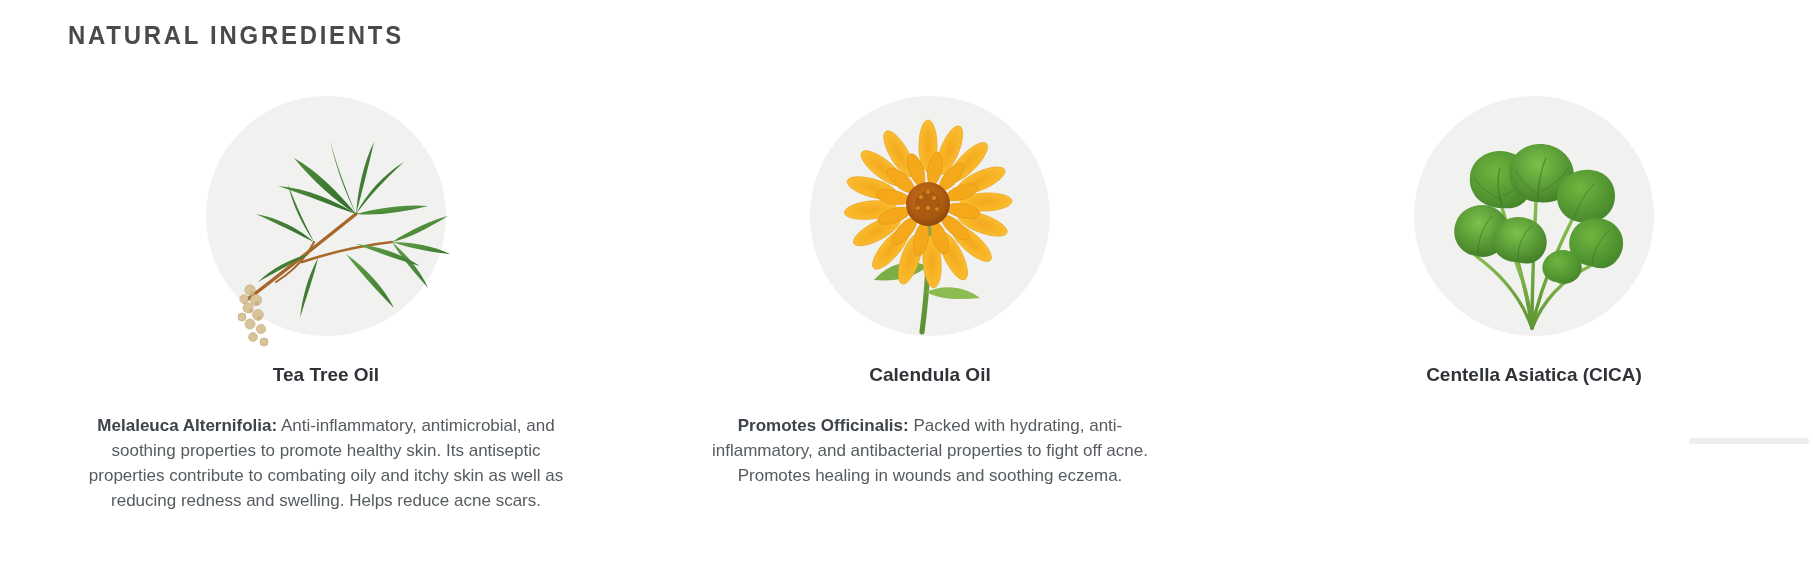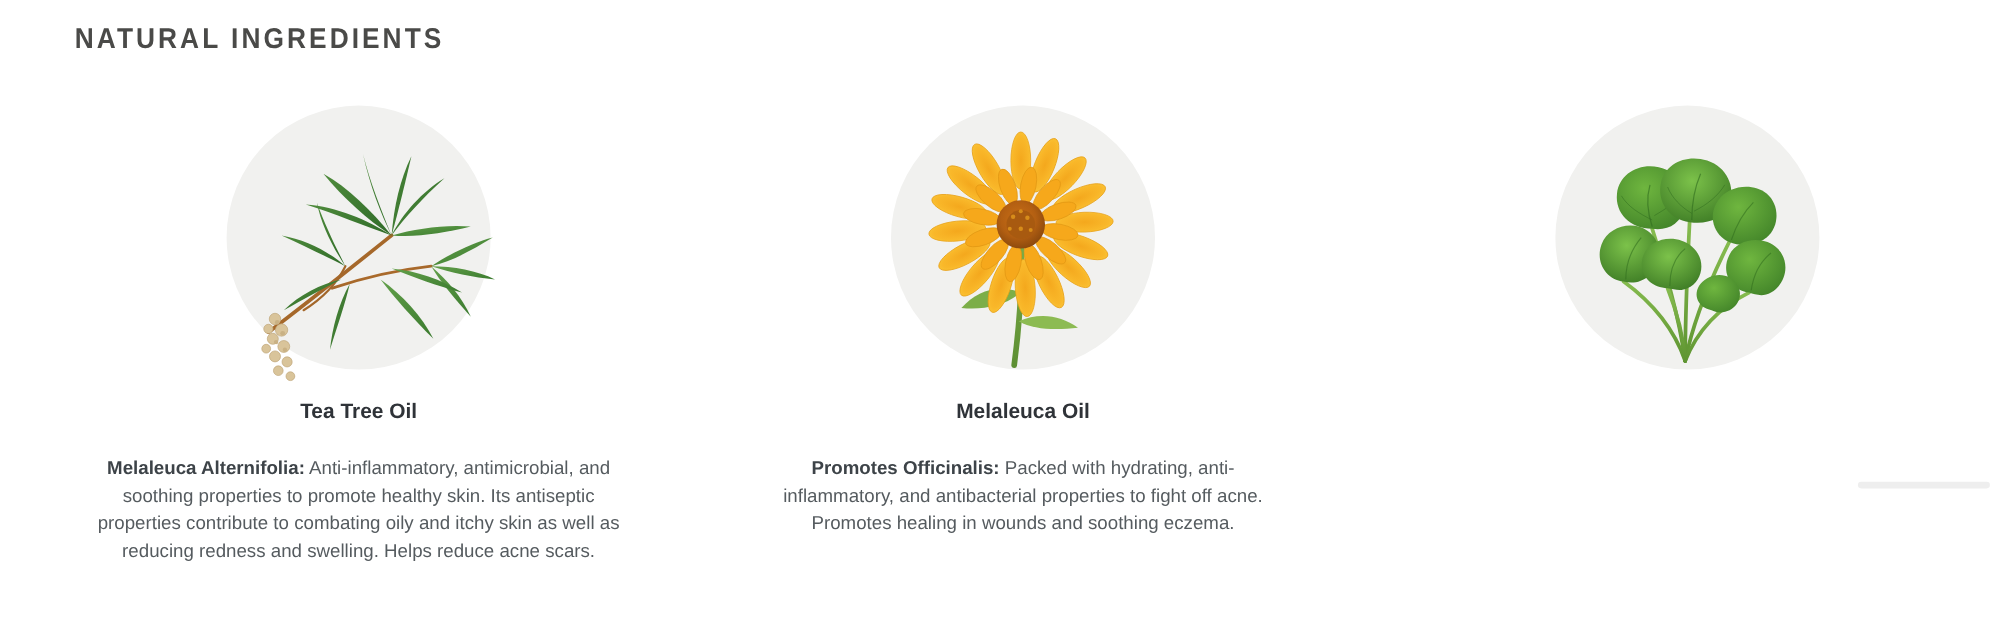--- a/index.html
+++ b/index.html
@@ -265,21 +265,21 @@
           <g fill="#e0951c" opacity="0.85">
             <circle cx="111" cy="101" r="2"></circle>
             <circle cx="124" cy="102" r="2"></circle>
             <circle cx="118" cy="112" r="2"></circle>
             <circle cx="108" cy="112" r="1.8"></circle>
             <circle cx="127" cy="113" r="1.8"></circle>
             <circle cx="118" cy="96" r="1.8"></circle>
           </g>
         </svg>
       </div>
-      <div class="card-title">Melaleuca Oil</div>
+      <div class="card-title">Calendula Oil</div>
       <div class="card-desc">
         <span class="lead">Promotes Officinalis:</span><span> Packed with hydrating, anti-inflammatory, and antibacterial properties to fight off acne. Promotes healing in wounds and soothing eczema.</span>
       </div>
     </div>
 
     <div class="card card-3">
       <div class="circle">
         <svg width="240" height="240" viewBox="0 0 240 240">
           <defs>
             <radialGradient id="cLeaf1" cx="40%" cy="35%" r="70%">
@@ -354,18 +354,19 @@
             <path d="M104 164 C 104 150, 108 138, 118 130" stroke="#2f6b1e" stroke-width="1" fill="none" opacity="0.55"></path>
 
             <path d="M142 186
                      C 130 184, 124 172, 132 162
                      C 142 150, 160 152, 166 164
                      C 172 176, 162 188, 150 188
                      C 147 188, 144 187, 142 186 Z" fill="url(#cLeaf1)"></path>
           </g>
         </svg>
       </div>
+      <div class="card-title">Centella Asiatica (CICA)</div>
     </div>
 
   </div>
 
   <div class="scroll-hint"></div>
 </div>
 
 </body></html>

